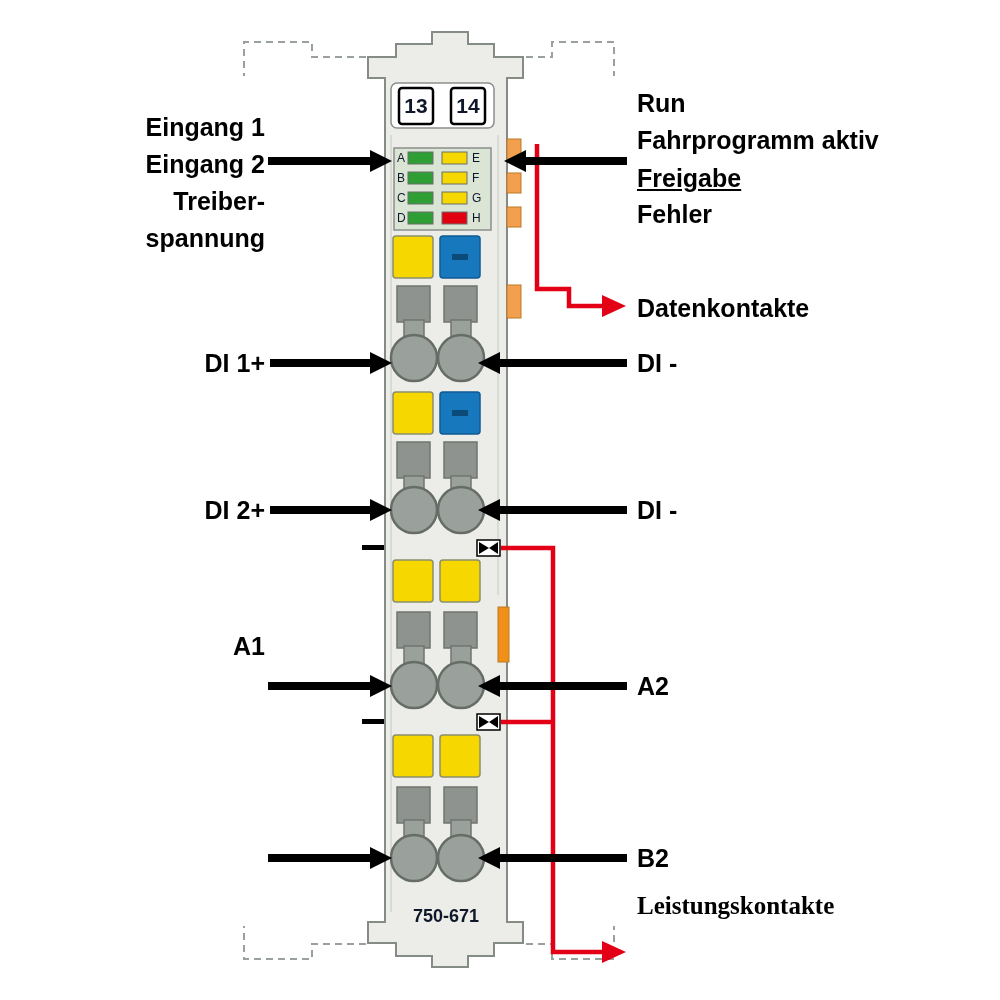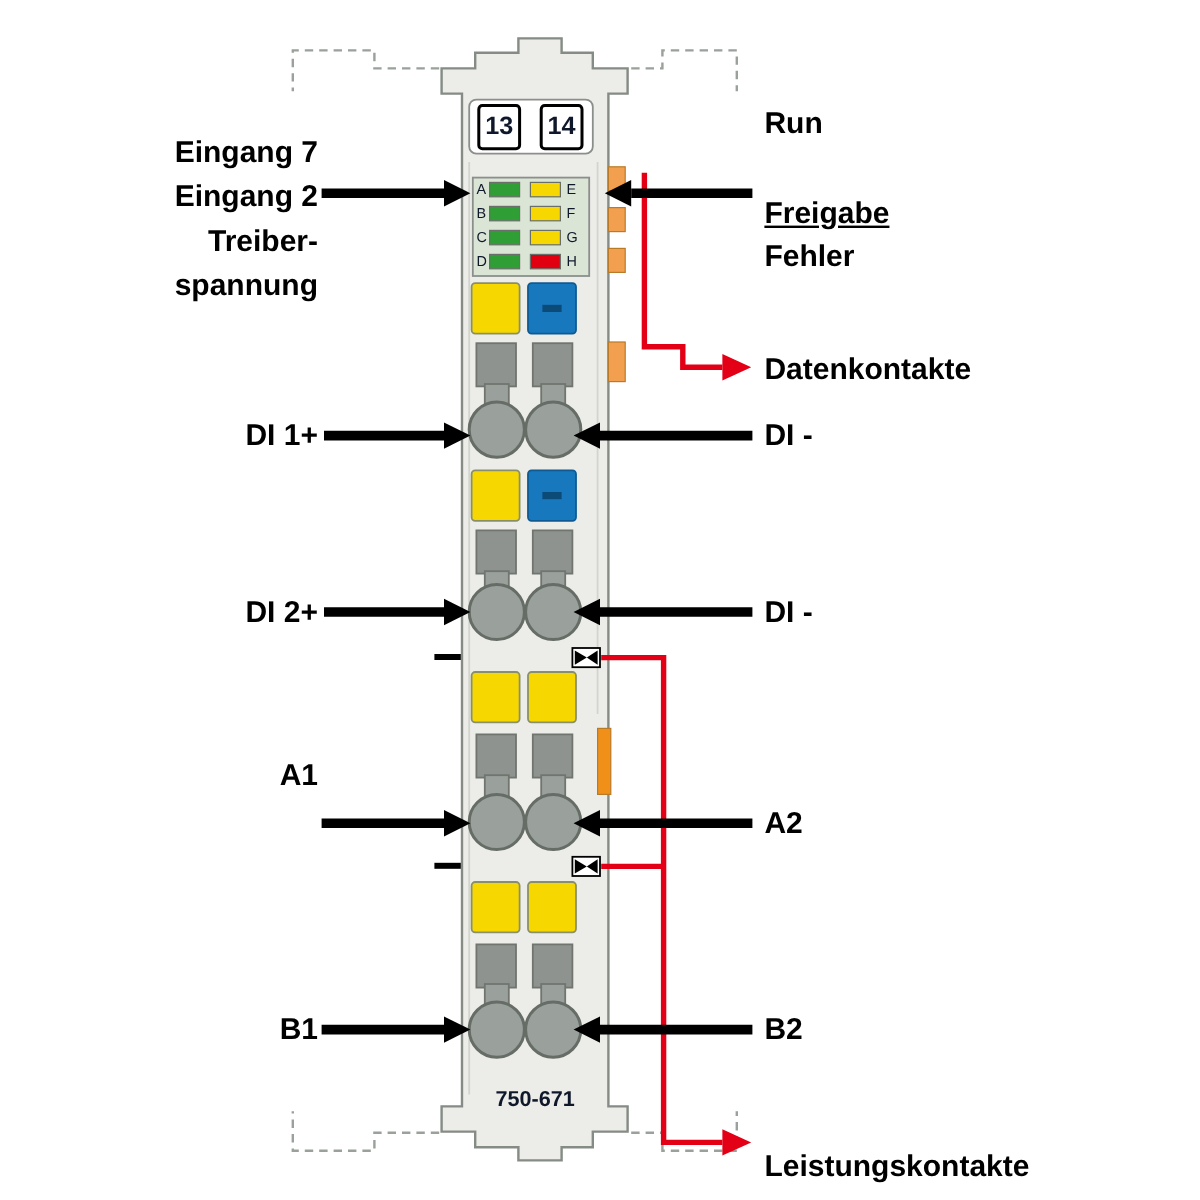--- a/index.html
+++ b/index.html
@@ -172,38 +172,38 @@
         <line x1="268" y1="858" x2="370" y2="858" stroke-width="8"></line>
         <polygon points="370,847 370,869 392,858" stroke="none"></polygon>
       </g>
       <g>
         <line x1="627" y1="858" x2="500" y2="858" stroke-width="8"></line>
         <polygon points="500,847 500,869 478,858" stroke="none"></polygon>
       </g>
     </g>
   </svg>
 
-  <div class="lbl lbl-left" style="top:113px;">Eingang 7</div>
+  <div class="lbl lbl-left" style="top:113px;">Eingang 1</div>
   <div class="lbl lbl-left" style="top:150px;">Eingang 2</div>
   <div class="lbl lbl-left" style="top:224px;">spannung</div>
   <div class="lbl lbl-left" style="top:187px;">Treiber-</div>
   <div class="lbl lbl-left" style="top:349px;">DI 1+</div>
   <div class="lbl lbl-left" style="top:496px;">DI 2+</div>
   <div class="lbl lbl-left" style="top:632px;">A1</div>
-  <div class="lbl lbl-left" style="top:844px;">B1</div>
 
   <div class="lbl lbl-right" style="top:89px;">Run</div>
+  <div class="lbl lbl-right" style="top:126px;">Fahrprogramm aktiv</div>
   <div class="lbl lbl-right" style="top:164px;text-decoration:underline;">Freigabe</div>
   <div class="lbl lbl-right" style="top:200px;">Fehler</div>
   <div class="lbl lbl-right" style="top:294px;">Datenkontakte</div>
   <div class="lbl lbl-right" style="top:349px;">DI -</div>
   <div class="lbl lbl-right" style="top:496px;">DI -</div>
   <div class="lbl lbl-right" style="top:672px;">A2</div>
   <div class="lbl lbl-right" style="top:844px;">B2</div>
-  <div class="lbl lbl-right" style="top:958px;">Leistungskontakte</div>
+  <div class="lbl lbl-right" style="top:892px;font-family:Liberation Serif, serif;">Leistungskontakte</div>
 
   <div class="mod-txt term-num" style="left:399px; top:94px;">13</div>
   <div class="mod-txt term-num" style="left:451px; top:94px;">14</div>
 
   <div class="mod-txt led-letter" style="left:397px; top:151px;">A</div>
   <div class="mod-txt led-letter" style="left:397px; top:171px;">B</div>
   <div class="mod-txt led-letter" style="left:397px; top:191px;">C</div>
   <div class="mod-txt led-letter" style="left:397px; top:211px;">D</div>
   <div class="mod-txt led-letter" style="left:472px; top:151px;">E</div>
   <div class="mod-txt led-letter" style="left:472px; top:171px;">F</div>

